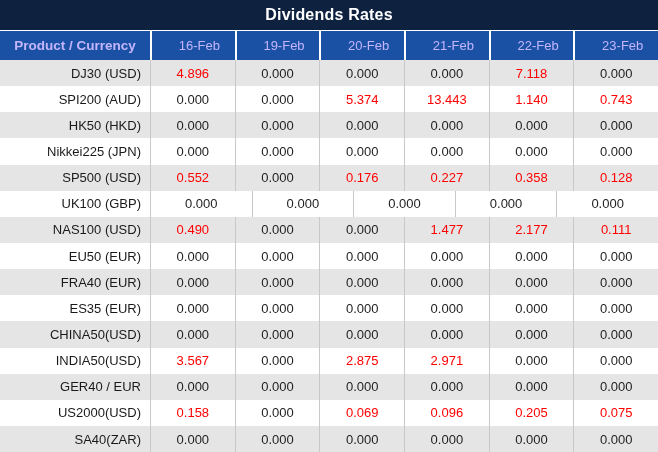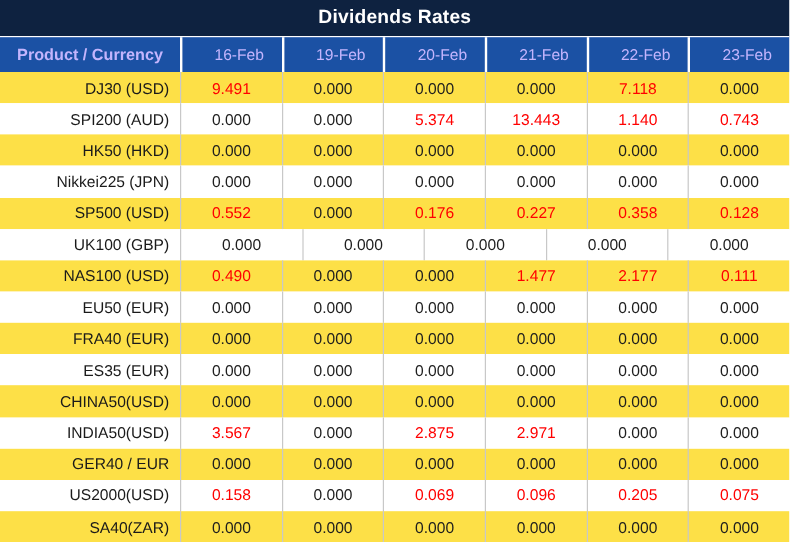--- a/index.html
+++ b/index.html
@@ -41,21 +41,21 @@
   .tbody {
     flex:1 1 auto;
     display:flex; flex-direction:column;
   }
   .row {
     flex:1 1 0;
     display:flex;
     font-size:13px;
     background:#ffffff;
   }
-  .row.alt { background:#fde047; }
+  .row.alt { background:#e5e5e5; }
   .row .product {
     width:150px; flex:0 0 150px;
     display:flex; align-items:center; justify-content:flex-end;
     padding-right:9px;
     color:#1A1A1A;
     white-space:nowrap;
   }
   .row .val {
     flex:1 1 0;
     display:flex; align-items:center; justify-content:center;
@@ -80,21 +80,21 @@
       <div class="datecell">20-Feb</div>
       <div class="datecell">21-Feb</div>
       <div class="datecell">22-Feb</div>
       <div class="datecell">23-Feb</div>
     </div>
 
   <div class="tbody">
 
   <div class="row alt">
         <div class="product">DJ30 (USD)</div>
-        <div class="val nonzero">9.491</div>
+        <div class="val nonzero">4.896</div>
         <div class="val">0.000</div>
         <div class="val">0.000</div>
         <div class="val">0.000</div>
         <div class="val nonzero">7.118</div>
         <div class="val">0.000</div>
       </div>
       <div class="row">
         <div class="product">SPI200 (AUD)</div>
         <div class="val">0.000</div>
         <div class="val">0.000</div>

